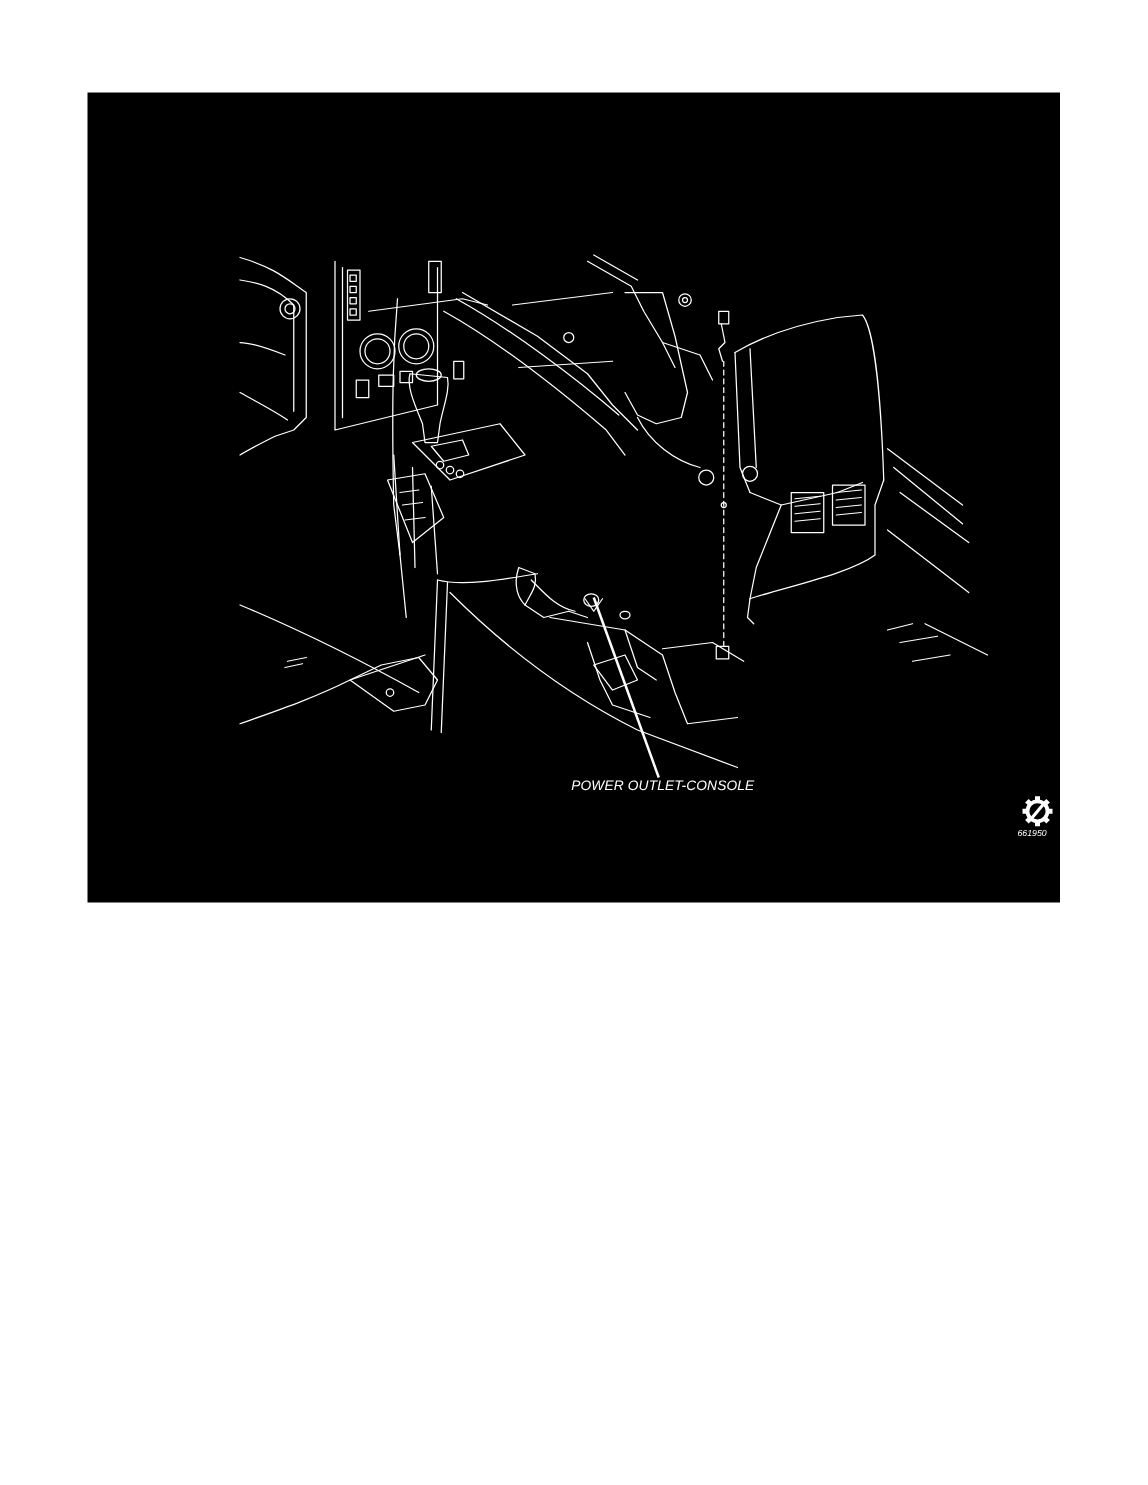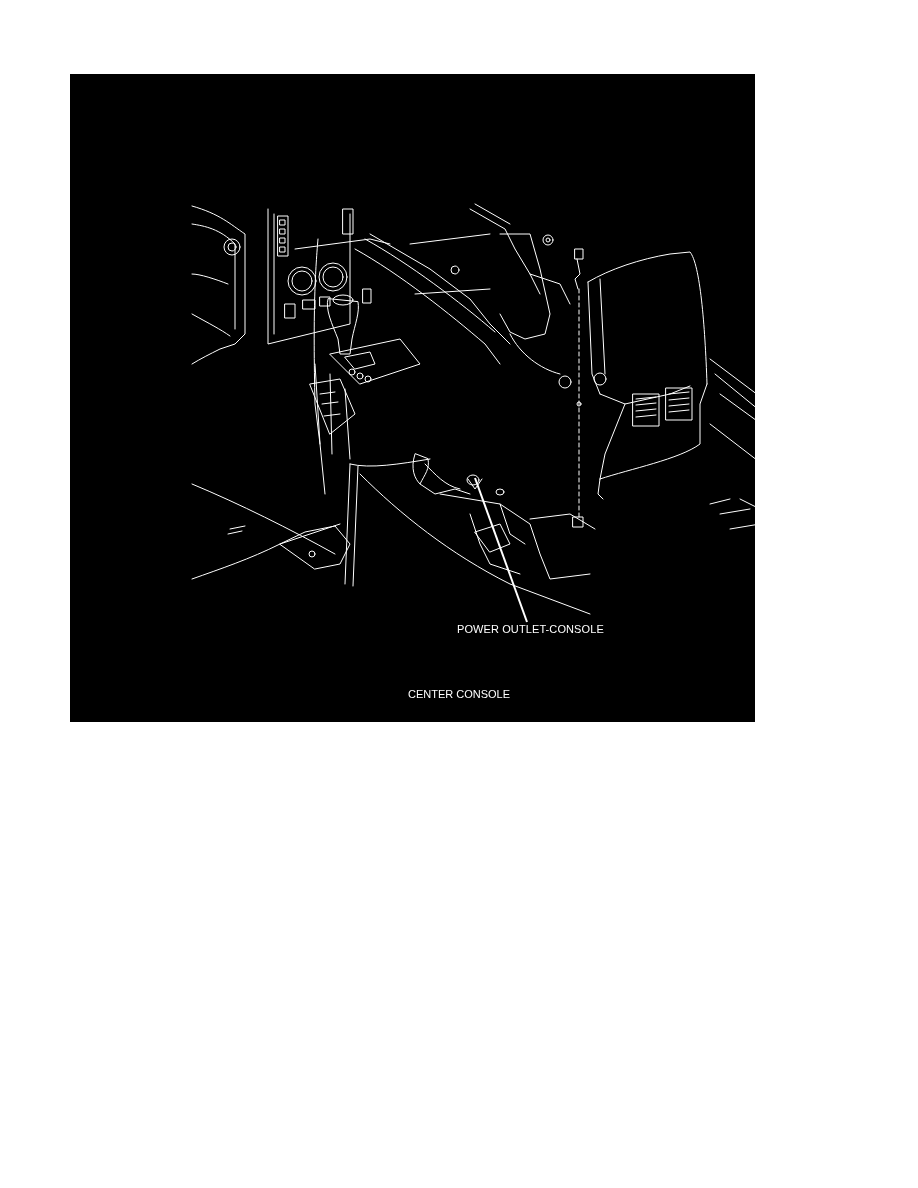--- a/index.html
+++ b/index.html
@@ -1,17 +1,17 @@
 <!DOCTYPE html>
 <html><head>
   <meta charset="utf-8">
   <style>
     html, body { margin: 0; padding: 0; background: #ffffff; }
     body { width: 918px; height: 1188px; position: relative; overflow: hidden; font-family: "Liberation Sans", sans-serif; }
-    .figure-panel { position: absolute; left: 70px; top: 74px; width: 685px; height: 648px; background: #000000; }
+    .figure-panel { position: absolute; left: 70px; top: 74px; width: 778px; height: 648px; background: #000000; font-style: italic; }
     .illustration { position: absolute; left: 0; top: 0; width: 778px; height: 648px; }
     .callout-label { position: absolute; left: 387px; top: 549px; font-size: 11px; color: #ffffff; letter-spacing: 0.1px; white-space: nowrap; }
     .caption { position: absolute; left: 0; width: 778px; top: 614px; text-align: center; font-size: 11px; color: #ffffff; white-space: nowrap; }
     .logo { position: absolute; left: 747px; top: 562px; width: 26px; height: 26px; }
     .logo-code { position: absolute; left: 744px; top: 590px; font-size: 7px; color: #ffffff; white-space: nowrap; }
   </style>
 </head>
 <body>
 
 <div class="figure-panel">
@@ -133,14 +133,13 @@
       <rect x="11" y="1" width="4" height="5" transform="rotate(45 13 13)"></rect>
       <rect x="11" y="1" width="4" height="5" transform="rotate(135 13 13)"></rect>
       <rect x="11" y="1" width="4" height="5" transform="rotate(225 13 13)"></rect>
       <rect x="11" y="1" width="4" height="5" transform="rotate(315 13 13)"></rect>
     </g>
     <circle cx="13" cy="13" r="8" fill="none" stroke="#ffffff" stroke-width="3"></circle>
     <line x1="8" y1="19" x2="18" y2="7" stroke="#ffffff" stroke-width="2.5"></line>
   </svg>
   <div class="logo-code">661950</div>
 
-  <div class="caption">CENTER CONSOLE</div>
 </div>
 
 </body></html>

